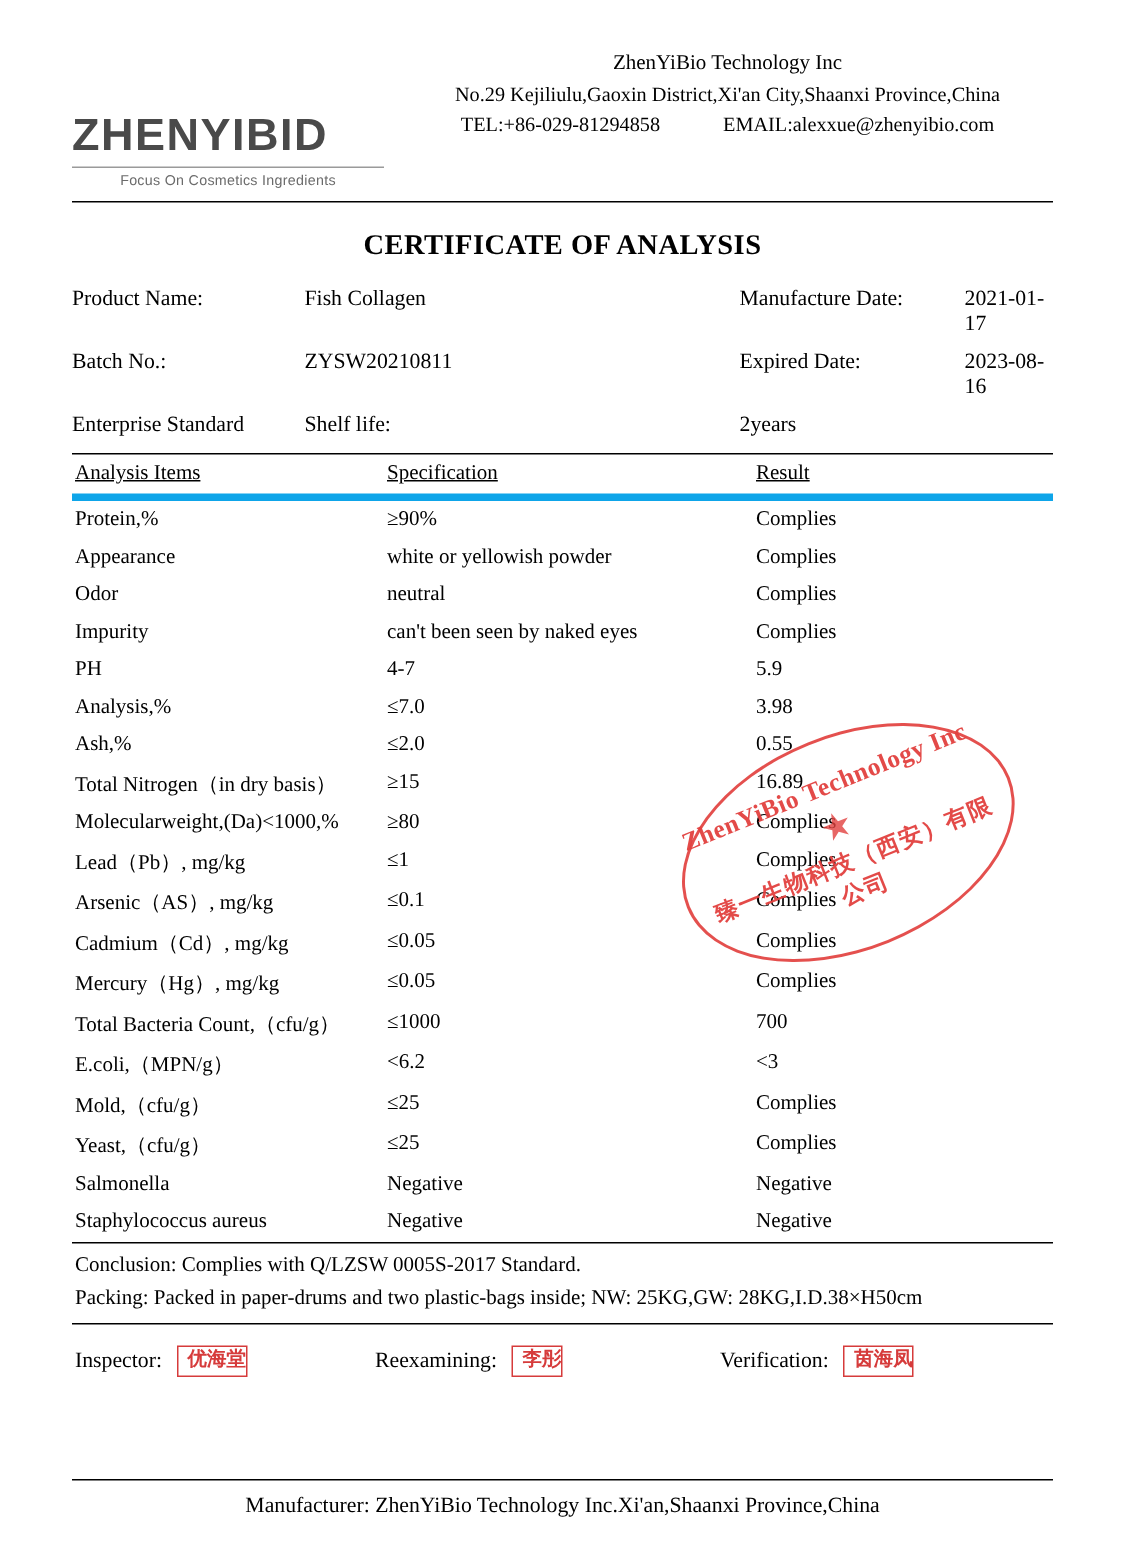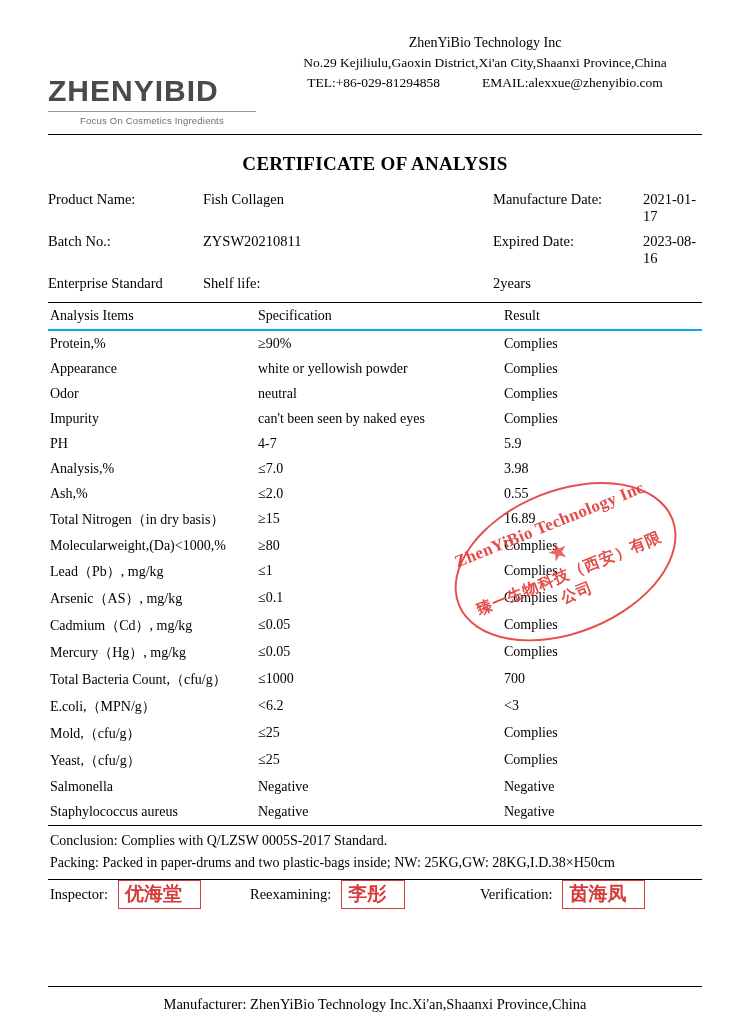--- a/index.html
+++ b/index.html
@@ -108,55 +108,57 @@
     margin-top: 6px;
   }
   .tbl th, .tbl td {
     text-align: left;
     font-weight: normal;
     padding: 4.5px 0 4.5px 0;
     vertical-align: top;
   }
   .tbl thead th {
     border-top: 1.4px solid #000;
-    border-bottom: 2px solid #0ea5e9;
+    border-bottom: 5px solid #0ea5e9;
     padding-top: 5px;
     padding-bottom: 5px;
+    text-decoration: underline;
   }
   .tbl td:nth-child(1), .tbl th:nth-child(1) { width: 208px; padding-left: 2px;}
   .tbl td:nth-child(2), .tbl th:nth-child(2) { width: 246px; }
   .tbl tbody tr:last-child td { border-bottom: 1px solid #000; padding-bottom: 5px;}
 
   
   .notes {
     font-size: 14px;
     line-height: 1.62;
     padding-top: 4px;
     padding-left: 2px;
   }
   .notes-rule { border-top: 1.2px solid #000; margin-top: 4px; }
 
   
   .sign-row {
     display: flex;
     align-items: center;
     font-size: 14.5px;
+    margin-top: 14px;
     padding-left: 2px;
   }
   .sign-cell { display: flex; align-items: center; }
   .sign-cell.c1 { width: 200px; }
   .sign-cell.c2 { width: 230px; }
   .sign-label { margin-right: 10px; }
   .stamp-name {
     border: 1.2px solid #d63b3b;
     color: #d63b3b;
     font-family: "DejaVu Sans", sans-serif;
-    font-size: 19px;
+    font-size: 13px;
     font-weight: bold;
-    padding: 1px 18px 2px 6px;
+    padding: 1px 0 2px 6px;
     line-height: 1.25;
     white-space: nowrap;
   }
 
   
   .chop {
     position: absolute;
     left: 440px;
     top: 468px;
     width: 250px;

